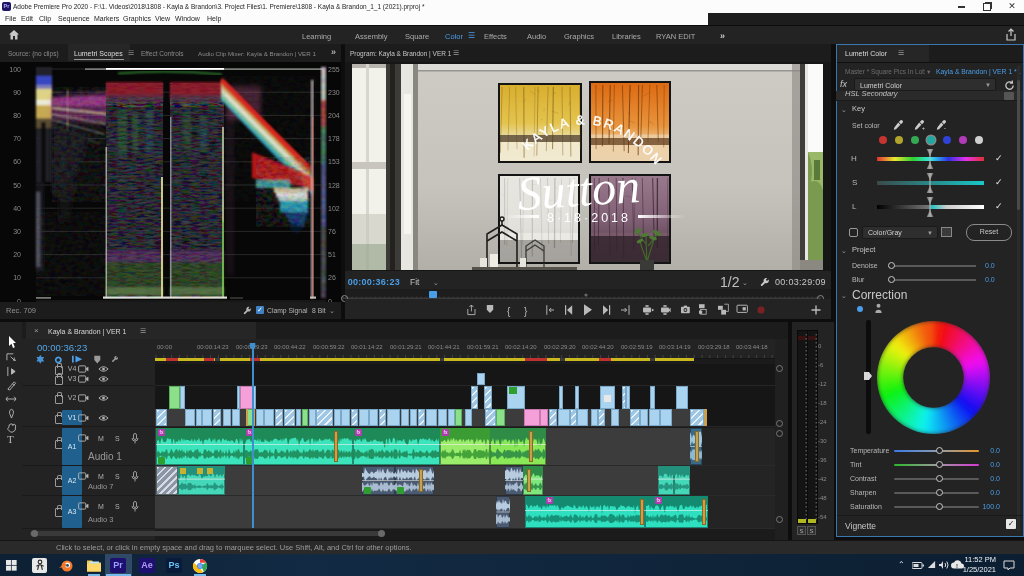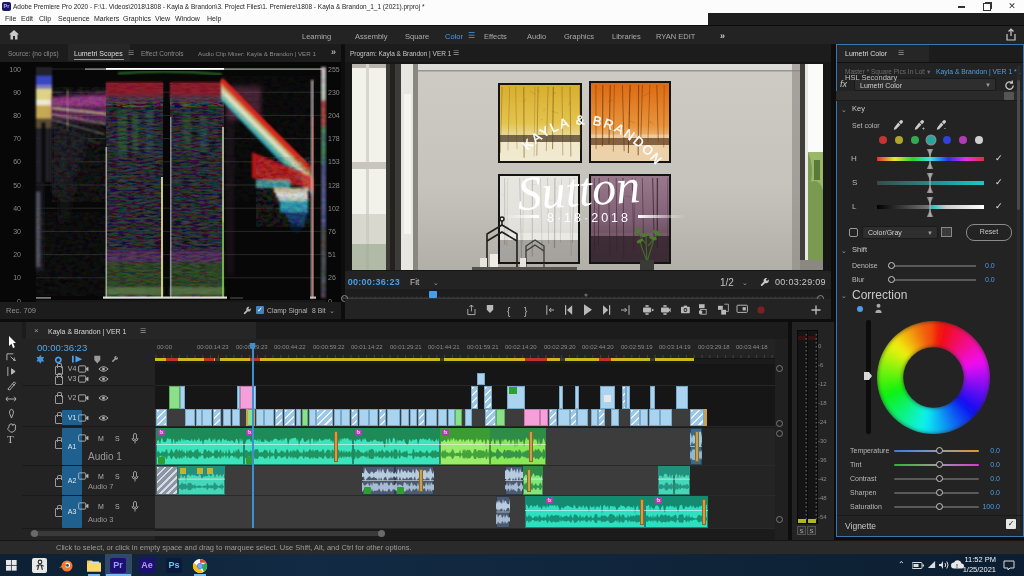--- a/index.html
+++ b/index.html
@@ -396,21 +396,21 @@
     <text font-family="Liberation Sans" font-size="13" fill="#fff" stroke="#fff" stroke-width="0.35" letter-spacing="2"><textPath href="#arcp" startOffset="6">KAYLA &amp; BRANDON</textPath></text>
     <text x="228" y="142" font-family="Liberation Serif" font-style="italic" font-size="48" fill="#fff" text-anchor="middle" transform="rotate(-4 228 145)">Sutton</text>
     <text x="237" y="158" font-family="Liberation Sans" font-size="12.5" fill="#fff" text-anchor="middle" letter-spacing="3">8·18·2018</text>
     <rect x="151" y="151" width="36" height="3" fill="url(#lbar)"></rect>
     <rect x="286" y="151" width="48" height="3" fill="url(#rbar)"></rect>
   </svg>
 <div style="position:absolute;left:345px;top:271px;width:486px;height:18px;background:#232323;"></div>
 <div style="position:absolute;left:340px;top:277px;width:60px;height:11px;color:#4a9ee8;font-size:9px;font-weight:bold;line-height:11px;letter-spacing:0.3px;text-align:right;">00:00:36:23</div>
 <div style="position:absolute;left:410px;top:277px;height:11px;color:#c0c0c0;font-size:8.5px;line-height:11px;">Fit</div>
 <div style="position:absolute;left:433px;top:278px;width:8px;height:10px;color:#9a9a9a;font-size:7px;line-height:10px;">⌄</div>
-<div style="position:absolute;left:720px;top:277px;height:11px;color:#c0c0c0;font-size:10px;line-height:11px;">1/2</div>
+<div style="position:absolute;left:720px;top:277px;height:11px;color:#c0c0c0;font-size:14px;line-height:11px;">1/2</div>
 <div style="position:absolute;left:742px;top:278px;width:8px;height:10px;color:#9a9a9a;font-size:7px;line-height:10px;">⌄</div>
 <svg style="position:absolute;left:760px;top:277px;width:10px;height:10px;" viewBox="0 0 10 10">
     <path d="M8.6 2.6 a2.6 2.6 0 0 1-3.4 3.4 L2.4 8.8 a1 1 0 0 1-1.4-1.4 L3.8 4.6 A2.6 2.6 0 0 1 7.2 1.2 L5.8 2.8 L7 4 L8.6 2.6 Z" fill="#c8c8c8"></path>
   </svg>
 <div style="position:absolute;left:775px;top:277px;width:50px;height:11px;color:#c8c8c8;font-size:9px;line-height:11px;letter-spacing:0.3px;">00:03:29:09</div>
 <div style="position:absolute;left:345px;top:289px;width:486px;height:10px;background:#1d1d1d;"></div>
 <svg style="position:absolute;left:341px;top:290px;width:480px;height:10px;" viewBox="0 0 480 10">
     <line x1="2.0" y1="6.5" x2="2.0" y2="9.5" stroke="#3c3c3c" stroke-width="0.9"></line>
     <line x1="6.6" y1="6.5" x2="6.6" y2="9.5" stroke="#3c3c3c" stroke-width="0.9"></line>
     <line x1="11.2" y1="6.5" x2="11.2" y2="9.5" stroke="#3c3c3c" stroke-width="0.9"></line>
@@ -593,21 +593,21 @@
 <div style="position:absolute;left:926px;top:68px;width:8px;height:8px;color:#6e6e6e;font-size:5.5px;line-height:8px;">▼</div>
 <div style="position:absolute;left:936px;top:67px;width:86px;height:9px;color:#4a9ee8;font-size:6.8px;line-height:9px;white-space:nowrap;overflow:hidden;">Kayla &amp; Brandon | VER 1 *…</div>
 <div style="position:absolute;left:840px;top:79px;height:11px;color:#c8c8c8;font-size:9px;font-style:italic;line-height:11px;">fx</div>
 <div style="position:absolute;left:854px;top:78px;width:142px;height:13px;background:#2e2e2e;border:1px solid #1a1a1a;border-radius:2px;box-sizing:border-box;"></div>
 <div style="position:absolute;left:860px;top:81px;height:9px;color:#d0d0d0;font-size:7px;line-height:9px;">Lumetri Color</div>
 <div style="position:absolute;left:985px;top:81px;width:8px;height:9px;color:#9a9a9a;font-size:6px;line-height:9px;">▼</div>
 <svg style="position:absolute;left:1004px;top:80px;width:11px;height:11px;" viewBox="0 0 12 12">
     <path d="M10 6 a4 4 0 1 1 -1.2 -2.8 M9 0.5 L9.2 3.4 L6.4 3.3" fill="none" stroke="#c8c8c8" stroke-width="1.4"></path>
   </svg>
 <div style="position:absolute;left:836px;top:91px;width:187px;height:9px;background:#2a2a2a;border-bottom:1px solid #1a1a1a;overflow:hidden;"></div>
-<div style="position:absolute;left:845px;top:73px;height:10px;color:#c0c0c0;font-size:7.5px;line-height:10px;">HSL Secondary</div>
+<div style="position:absolute;left:845px;top:89px;height:10px;color:#c0c0c0;font-size:7.5px;line-height:10px;font-style:italic;">HSL Secondary</div>
 <div style="position:absolute;left:1004px;top:92px;width:10px;height:8px;background:#555;border-radius:1px;"></div>
 <div style="position:absolute;left:841px;top:105px;width:8px;height:10px;color:#9a9a9a;font-size:7px;line-height:10px;">⌄</div>
 <div style="position:absolute;left:852px;top:104px;height:10px;color:#c8c8c8;font-size:7.5px;line-height:10px;">Key</div>
 <div style="position:absolute;left:852px;top:121px;height:10px;color:#b8b8b8;font-size:7px;line-height:10px;">Set color</div>
 <svg style="position:absolute;left:893px;top:119px;width:11px;height:12px;" viewBox="0 0 11 12">
     <path d="M9.5 1.5 a1.6 1.6 0 0 1 0 2.3 L8 5.2 L5.8 3 L7.2 1.5 a1.6 1.6 0 0 1 2.3 0 Z M5.2 3.6 L7.4 5.8 L3 10.2 L1 10.8 L0.8 10.6 L1.4 8.6 Z" fill="#cdcdcd"></path>
   </svg>
 <svg style="position:absolute;left:914px;top:119px;width:11px;height:12px;" viewBox="0 0 11 12">
     <path d="M9.5 1.5 a1.6 1.6 0 0 1 0 2.3 L8 5.2 L5.8 3 L7.2 1.5 a1.6 1.6 0 0 1 2.3 0 Z M5.2 3.6 L7.4 5.8 L3 10.2 L1 10.8 L0.8 10.6 L1.4 8.6 Z" fill="#cdcdcd"></path>
     <text x="8" y="11" font-size="5" fill="#ddd">+</text>
@@ -653,21 +653,21 @@
   </svg>
 <div style="position:absolute;left:929px;top:197px;width:2px;height:20px;background:#b0b0b0;opacity:0.6;"></div>
 <div style="position:absolute;left:995px;top:201px;width:10px;height:11px;color:#e8e8e8;font-size:9px;line-height:11px;">✓</div>
 <div style="position:absolute;left:849px;top:228px;width:9px;height:9px;border:1.5px solid #9a9a9a;border-radius:2px;box-sizing:border-box;"></div>
 <div style="position:absolute;left:862px;top:226px;width:76px;height:13px;background:#2e2e2e;border:1px solid #1a1a1a;border-radius:2px;box-sizing:border-box;"></div>
 <div style="position:absolute;left:868px;top:228px;height:10px;color:#d0d0d0;font-size:7px;line-height:10px;">Color/Gray</div>
 <div style="position:absolute;left:927px;top:229px;width:8px;height:9px;color:#9a9a9a;font-size:6px;line-height:9px;">▼</div>
 <div style="position:absolute;left:941px;top:227px;width:11px;height:10px;background:#3a3a3a;border:1px solid #888;box-sizing:border-box;"></div>
 <div style="position:absolute;left:966px;top:224px;width:44px;height:15px;border:1px solid #8a8a8a;border-radius:8px;color:#c8c8c8;font-size:7px;line-height:13px;text-align:center;">Reset</div>
 <div style="position:absolute;left:841px;top:246px;width:8px;height:10px;color:#9a9a9a;font-size:7px;line-height:10px;">⌄</div>
-<div style="position:absolute;left:852px;top:245px;height:10px;color:#c8c8c8;font-size:7.5px;line-height:10px;">Shift</div>
+<div style="position:absolute;left:852px;top:245px;height:10px;color:#c8c8c8;font-size:7.5px;line-height:10px;">Project</div>
 <div style="position:absolute;left:852px;top:261px;height:10px;color:#b8b8b8;font-size:7px;line-height:10px;">Denoise</div>
 <div style="position:absolute;left:888px;top:265px;width:88px;height:1.5px;background:#5a5a5a;"></div>
 <div style="position:absolute;left:888px;top:262px;width:7px;height:7px;border:1.5px solid #c8c8c8;border-radius:50%;background:#232323;box-sizing:border-box;"></div>
 <div style="position:absolute;left:985px;top:261px;width:14px;height:10px;color:#4a9ee8;font-size:7px;line-height:10px;">0.0</div>
 <div style="position:absolute;left:852px;top:275px;height:10px;color:#b8b8b8;font-size:7px;line-height:10px;">Blur</div>
 <div style="position:absolute;left:888px;top:279px;width:88px;height:1.5px;background:#5a5a5a;"></div>
 <div style="position:absolute;left:888px;top:276px;width:7px;height:7px;border:1.5px solid #c8c8c8;border-radius:50%;background:#232323;box-sizing:border-box;"></div>
 <div style="position:absolute;left:985px;top:275px;width:14px;height:10px;color:#4a9ee8;font-size:7px;line-height:10px;">0.0</div>
 <div style="position:absolute;left:841px;top:291px;width:8px;height:10px;color:#9a9a9a;font-size:7px;line-height:10px;">⌄</div>
 <div style="position:absolute;left:852px;top:290px;height:10px;color:#c8c8c8;font-size:12px;line-height:10px;">Correction</div>

